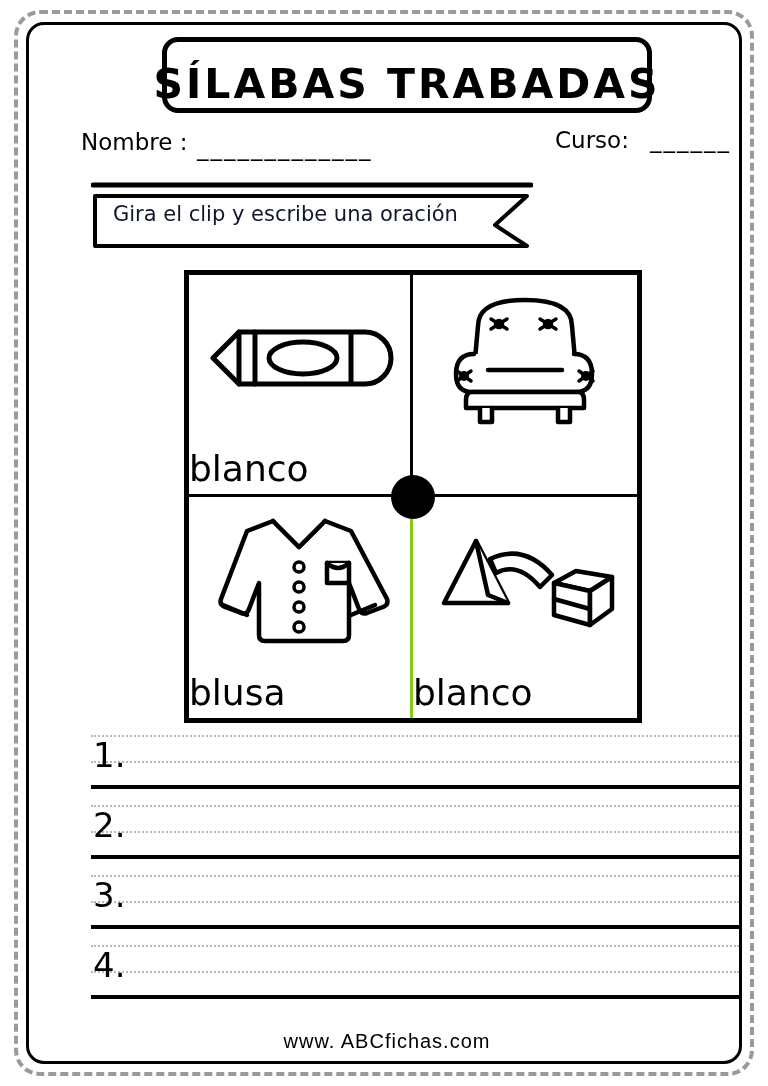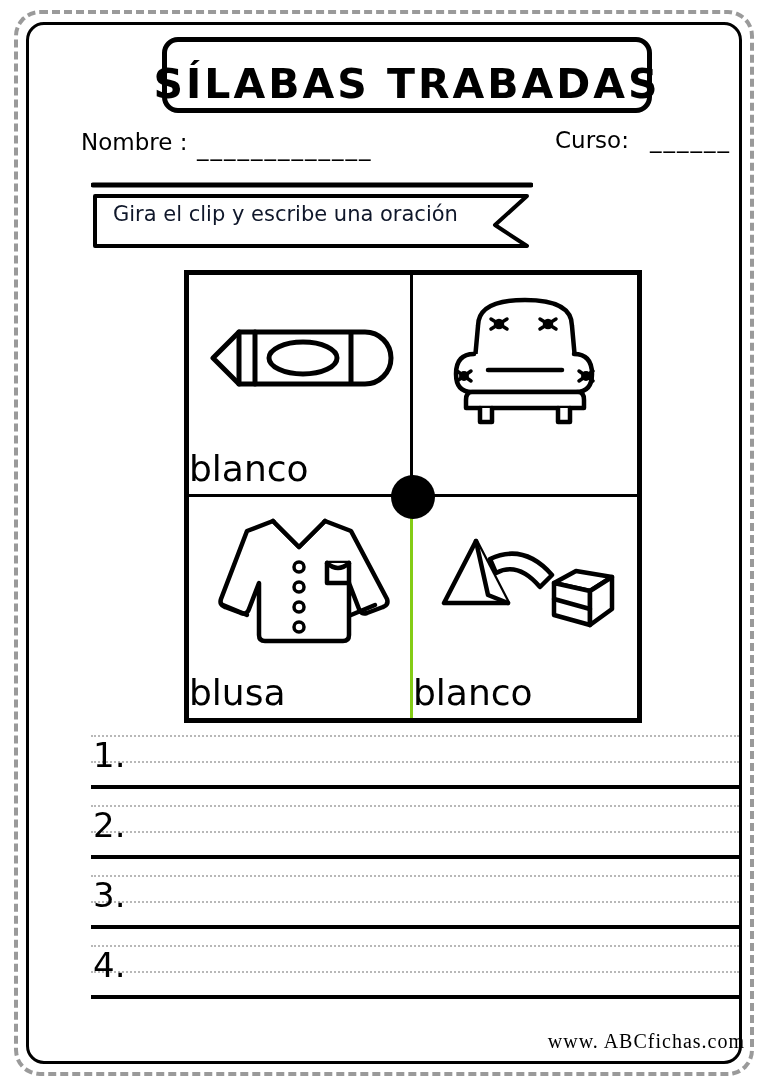--- a/index.html
+++ b/index.html
@@ -211,22 +211,22 @@
     left: 0; top: 54px; width: 648px;
     border-top: 4px solid #000000;
   }
 
   
   .footer {
     position: absolute;
     left: 0;
     bottom: 8px;
     width: 716px;
-    text-align: right;
-    font-family: Liberation Serif, serif;
+    text-align: center;
+    font-family: Liberation Sans, sans-serif;
     font-size: 20px;
     letter-spacing: 1px;
     color: #000000;
   }
 </style>
 </head>
 <body>
 
 <div class="page">
 

